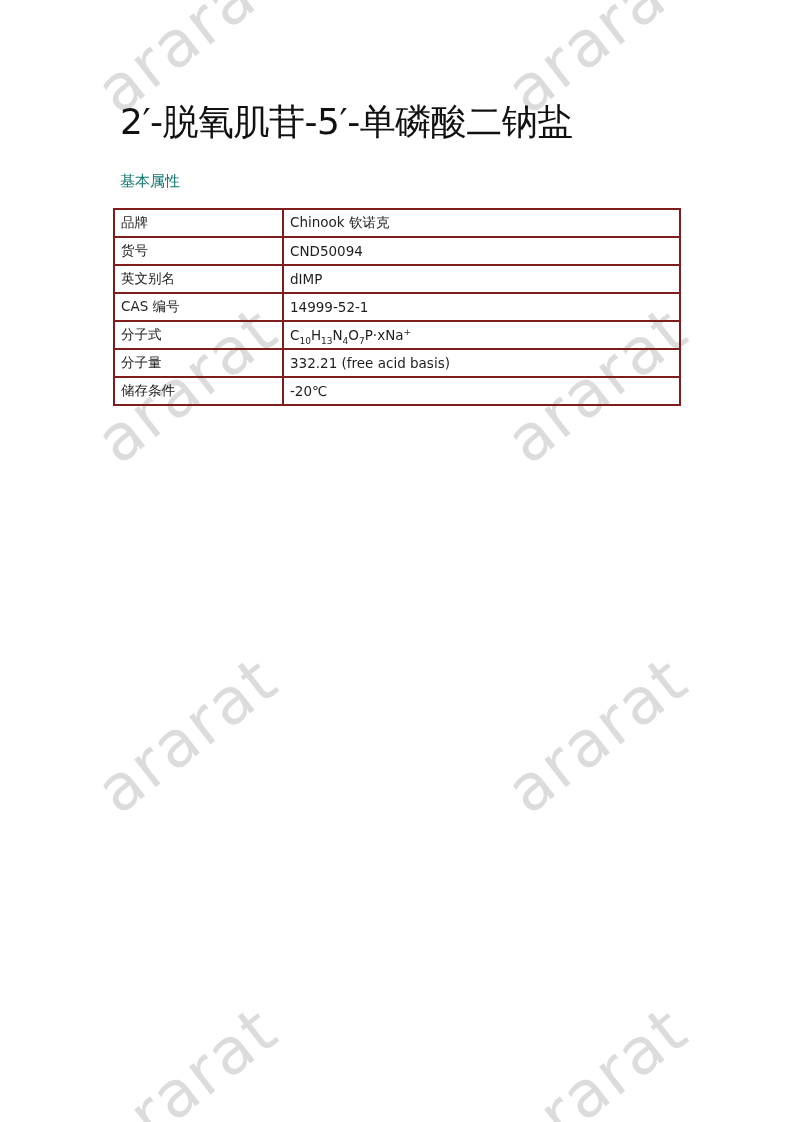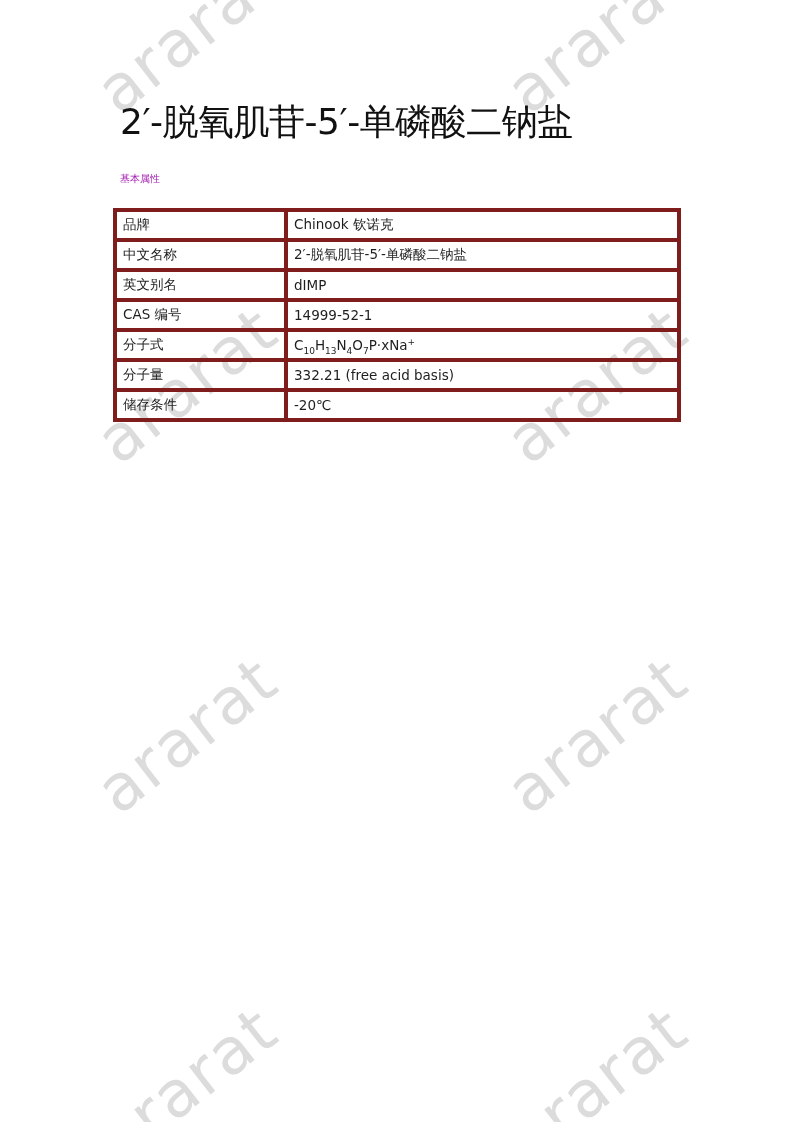--- a/index.html
+++ b/index.html
@@ -20,30 +20,30 @@
     z-index: 0;
   }
   .content { position: relative; z-index: 1; }
   .title {
     position: absolute; left: 120px; top: 98px;
     font-size: 36px; font-weight: normal; margin: 0; letter-spacing: -0.5px;
     color: #111;
   }
   .subtitle {
     position: absolute; left: 120px; top: 172px;
-    font-size: 10px; color: #a21caf;
+    font-size: 15px; color: #0f766e;
   }
   table.props {
     position: absolute; left: 113px; top: 208px;
     width: 568px;
     border-collapse: collapse;
     font-size: 13.5px;
   }
   table.props td {
-    border: 4px solid #7f1d1d;
+    border: 2px solid #7f1d1d;
     height: 26px;
     padding: 0 16px 0 6px;
     vertical-align: middle;
     color: #1e1e1e;
   }
   table.props td.label { width: 145px; }
   sub, sup { font-size: 9px; line-height: 0; }
 </style>
 </head>
 <body>
@@ -61,22 +61,22 @@
   <h1 class="title">2′-脱氧肌苷-5′-单磷酸二钠盐</h1>
   <div class="subtitle">基本属性</div>
 
   <table class="props">
     <tbody>
       <tr>
         <td class="label">品牌</td>
         <td>Chinook  钦诺克</td>
       </tr>
       <tr>
-        <td class="label">中文名称</td>
-        <td>2′-脱氧肌苷-5′-单磷酸二钠盐</td>
+        <td class="label">货号</td>
+        <td>CND50094</td>
       </tr>
       <tr>
         <td class="label">英文别名</td>
         <td>dIMP</td>
       </tr>
       <tr>
         <td class="label">CAS 编号</td>
         <td>14999-52-1</td>
       </tr>
       <tr>

